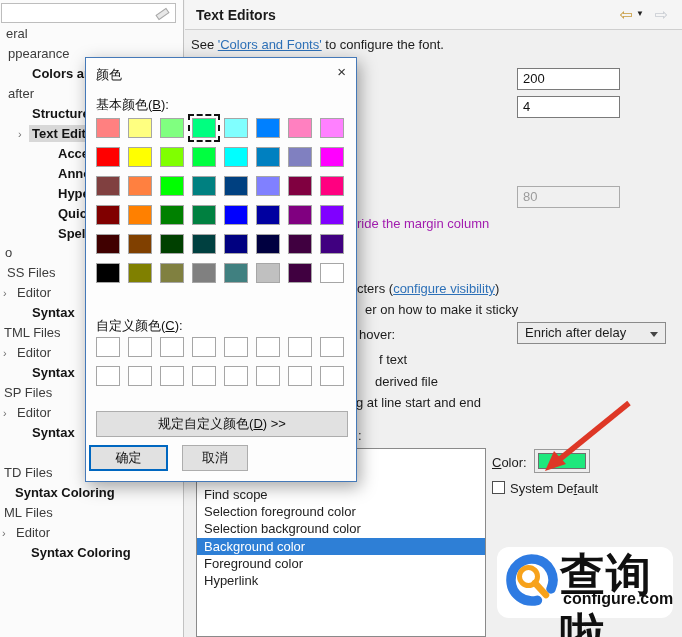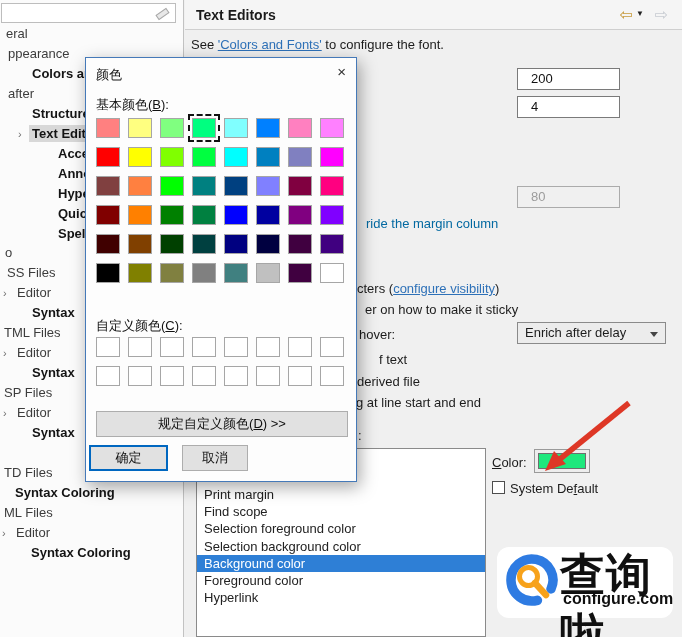--- a/index.html
+++ b/index.html
@@ -21,24 +21,24 @@
   .chev{position:absolute;top:0;font-size:11px;color:#707070;font-weight:normal;}
   
   .header{position:absolute;left:185px;top:0;width:497px;height:30px;background:#F5F5F5;
           border-bottom:1px solid #CFCFCF;box-sizing:border-box;}
   .page-title{position:absolute;left:11px;top:7px;font-size:14px;font-weight:bold;color:#1A1A1A;}
   .nav-back{position:absolute;right:49px;top:5px;font-size:16px;color:#C79A3C;}
   .nav-menu{position:absolute;right:38px;top:9px;font-size:8px;color:#222;}
   .nav-fwd{position:absolute;right:14px;top:5px;font-size:16px;color:#C8CCD2;}
   
   .frag{position:absolute;font-size:13px;color:#1C1C1C;white-space:nowrap;}
-  .gray{color:#0369a1;margin-left:9px;}
+  .gray{color:#a21caf;}
   a.lnk{color:#2E71B8;text-decoration:underline;cursor:pointer;}
   .field{position:absolute;width:103px;height:22px;background:#fff;border:1px solid #7A7A7A;
-         box-sizing:border-box;font-size:13px;line-height:20px;padding-left:13px;color:#111;}
+         box-sizing:border-box;font-size:13px;line-height:20px;padding-left:5px;color:#111;}
   .field.disabled{background:#F0F0F0;border-color:#ABABAB;color:#9C9C9C;}
   .combo{position:absolute;left:517px;top:322px;width:149px;height:22px;background:#ECECEC;
          border:1px solid #8A8A8A;box-sizing:border-box;font-size:13px;line-height:20px;padding-left:7px;}
   .combo .caret{position:absolute;right:7px;top:9px;width:0;height:0;border-left:4px solid transparent;
          border-right:4px solid transparent;border-top:5px solid #444;}
   .listbox{position:absolute;left:196px;top:448px;width:290px;height:189px;background:#fff;
            border:1px solid #8A8A8A;box-sizing:border-box;overflow:hidden;}
   .list-rows{position:absolute;left:0;top:37px;width:100%;}
   .list-row{height:17.2px;line-height:17.2px;font-size:13px;padding-left:7px;color:#222;white-space:nowrap;}
   .list-row.selected{background:#2E7FD6;color:#fff;}
@@ -126,27 +126,26 @@
   <div class="frag" style="left:357px;top:281px;">
     <span>cters (</span><a class="lnk">configure visibility</a><span>)</span>
   </div>
   <div class="frag" style="left:357px;top:302px;margin-left:8px;">er on how to make it sticky</div>
   <div class="frag" style="left:359px;top:327px;">hover:</div>
   <div class="combo">
     <span>Enrich after delay</span>
     <span class="caret"></span>
   </div>
   <div class="frag" style="left:357px;top:352px;margin-left:22px;">f text</div>
-  <div class="frag" style="left:357px;top:374px;">derived file</div>
+  <div class="frag" style="left:357px;top:374px;padding-left:18px;">derived file</div>
   <div class="frag" style="left:356px;top:395px;">g at line start and end</div>
   <div class="frag" style="left:358px;top:428px;">:</div>
 
   <div class="listbox">
     <div class="list-rows">
-        <div class="list-row">Print margin</div>
         <div class="list-row">Find scope</div>
         <div class="list-row">Selection foreground color</div>
         <div class="list-row">Selection background color</div>
         <div class="list-row selected">Background color</div>
         <div class="list-row">Foreground color</div>
         <div class="list-row">Hyperlink</div>
       </div>
   </div>
 
   <div class="frag" style="left:492px;top:455px;">

